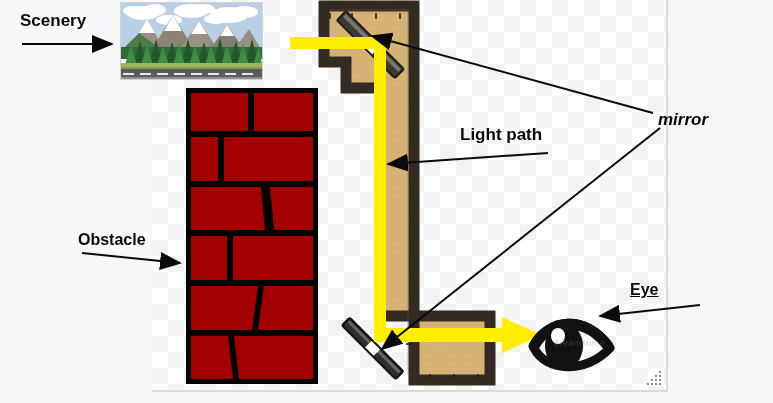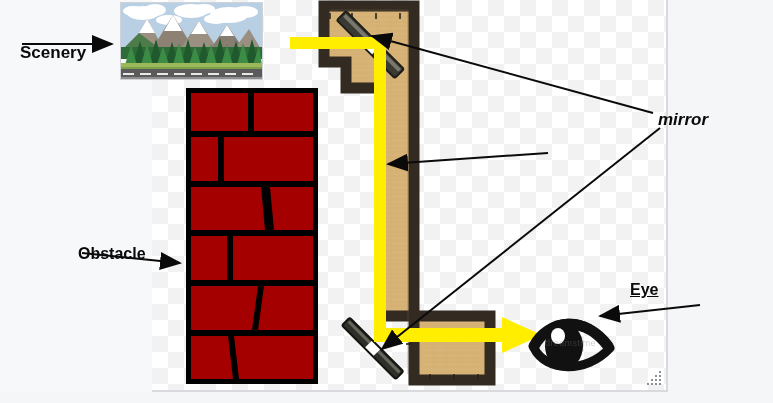--- a/index.html
+++ b/index.html
@@ -62,22 +62,22 @@
   svg { display: block; overflow: visible; }
 
   
   .lbl {
     position: absolute;
     font-family: "Liberation Sans", sans-serif;
     color: #0a0a0a;
     white-space: nowrap;
     line-height: 1;
   }
-  .lbl-scenery  { left: 20px;  top: 12px;  font-size: 17px; font-weight: bold; margin-top: 32px; }
-  .lbl-obstacle { left: 78px;  top: 246px; font-size: 16px; font-weight: bold; }
+  .lbl-scenery  { left: 20px;  top: 12px;  font-size: 17px; font-weight: bold; }
+  .lbl-obstacle { left: 78px;  top: 232px; font-size: 16px; font-weight: bold; }
   .lbl-lightpath{ left: 460px; top: 126px; font-size: 17px; font-weight: bold; }
   .lbl-mirror   { left: 658px; top: 111px; font-size: 17px; font-weight: bold; font-style: italic; }
   .lbl-eye      { left: 630px; top: 282px; font-size: 16px; font-weight: bold; text-decoration: underline; }
 
   
   #scenery-pic {
     position: absolute;
     left: 120px;
     top: 2px;
     width: 143px;
@@ -89,20 +89,21 @@
   
   .watermark {
     position: absolute;
     left: 545px;
     top: 338px;
     font-size: 9px;
     color: rgba(120,120,120,0.35);
     font-family: "Liberation Sans", sans-serif;
     letter-spacing: .4px;
     pointer-events: none;
+    padding-left: 9px;
   }
 </style>
 </head>
 <body>
 
 <div id="stage">
 
   <div id="left-pane"></div>
   <div id="right-pane"></div>
   <div id="bottom-pane"></div>
@@ -321,16 +322,17 @@
 
     <line x1="653" y1="113" x2="372" y2="36" stroke="#0a0a0a" stroke-width="2" marker-end="url(#ah)"></line>
 
     <line x1="660" y1="128" x2="382" y2="349" stroke="#0a0a0a" stroke-width="2" marker-end="url(#ah)"></line>
 
     <line x1="700" y1="305" x2="600" y2="316" stroke="#0a0a0a" stroke-width="2" marker-end="url(#ah)"></line>
   </svg>
 
   <div class="lbl lbl-scenery">Scenery</div>
   <div class="lbl lbl-obstacle">Obstacle</div>
+  <div class="lbl lbl-lightpath">Light path</div>
   <div class="lbl lbl-mirror">mirror</div>
   <div class="lbl lbl-eye">Eye</div>
 
 </div>
 
 </body></html>

